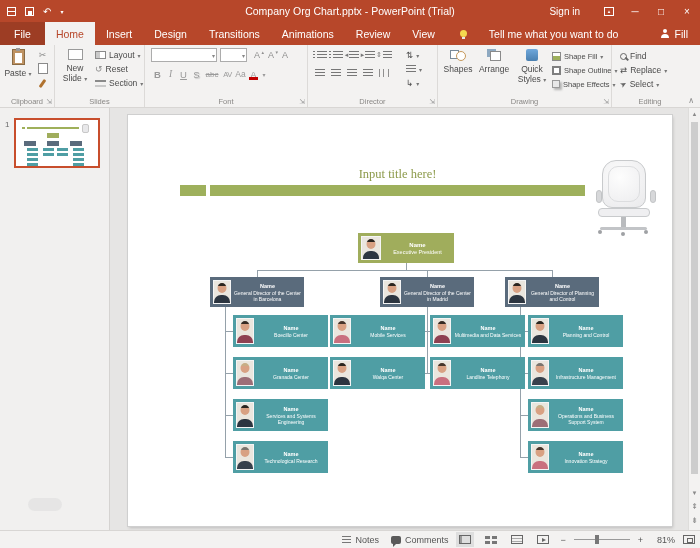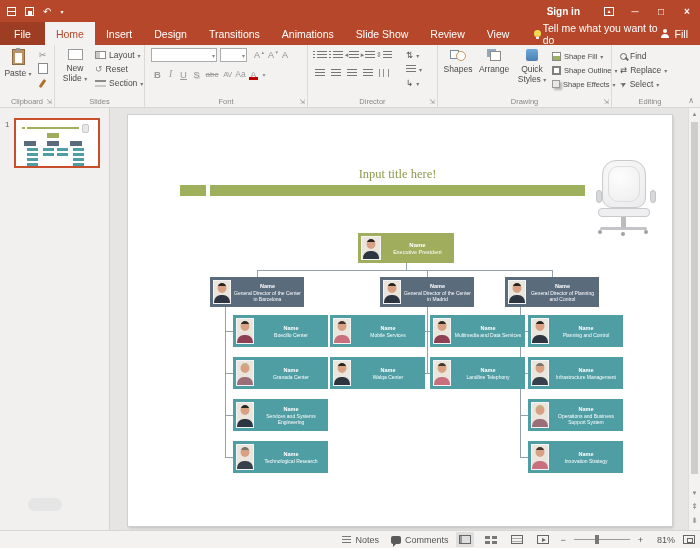--- a/index.html
+++ b/index.html
@@ -7,31 +7,31 @@
   .app{position:relative;width:700px;height:548px;overflow:hidden;font-family:"Liberation Sans",sans-serif;background:#E6E5E4;}
 
   
   .titlebar{position:absolute;left:0;top:0;right:0;height:22px;background:#B7472A;color:#fff;}
   .qat{position:absolute;left:7px;top:0;height:22px;display:flex;align-items:center;gap:9px;font-size:10px;}
   .qicon{display:inline-flex;align-items:center;justify-content:center;color:#fff;}
   .appic{width:9px;height:9px;border:1px solid #fff;background:linear-gradient(to bottom,transparent 3px,#fff 3px,#fff 4px,transparent 4px);}
   .floppy{width:9px;height:9px;border:1px solid #fff;position:relative;}
   .floppy::after{content:"";position:absolute;left:2px;bottom:0;width:4px;height:4px;background:#fff;}
   .title-text{position:absolute;left:120px;right:120px;top:0;height:22px;line-height:22px;text-align:center;font-size:10.5px;white-space:nowrap;overflow:hidden;}
-  .tb-right{position:absolute;right:0;top:0;height:22px;display:flex;align-items:center;font-weight:bold;}
+  .tb-right{position:absolute;right:0;top:0;height:22px;display:flex;align-items:center;}
   .signin{font-size:10px;margin-right:16px;}
   .winbtn{width:26px;height:22px;display:flex;align-items:center;justify-content:center;font-size:10px;color:#fff;}
   .rdo-box{width:10px;height:9px;border:1px solid #fff;display:flex;align-items:center;justify-content:center;font-size:5px;}
 
   
   .tabrow{position:absolute;left:0;top:22px;right:0;height:23px;background:#B7472A;display:flex;align-items:stretch;color:#fff;}
   .tab{display:flex;align-items:center;padding:0 11px;font-size:10.5px;white-space:nowrap;}
   .tab.file{background:rgba(0,0,0,0.14);padding:8px 14px;}
   .tab.active{background:#F3F2F1;color:#B7472A;}
-  .tellme{display:flex;align-items:center;gap:2px;margin-left:14px;font-size:10.5px;}
+  .tellme{display:flex;align-items:center;gap:22px;margin-left:14px;font-size:10.5px;}
   .bulb{width:7px;height:7px;border-radius:50%;background:#F5D94F;position:relative;}
   .bulb::after{content:"";position:absolute;left:2px;bottom:-2px;width:3px;height:2px;background:#E8E8E8;}
   .share-btn{display:flex;align-items:center;gap:5px;margin-left:auto;margin-right:12px;font-size:10.5px;}
   .person{width:9px;height:9px;position:relative;}
   .person::before{content:"";position:absolute;left:2.5px;top:0;width:4px;height:4px;border-radius:50%;background:#fff;}
   .person::after{content:"";position:absolute;left:0.5px;bottom:0;width:8px;height:4px;border-radius:4px 4px 0 0;background:#fff;}
 
   
   .ribbon{position:absolute;left:0;top:45px;right:0;height:63px;background:#F3F2F1;border-bottom:1px solid #D8D6D4;color:#4a4a4a;}
   .rgroup{position:absolute;top:0;bottom:0;border-right:1px solid #DCDAD8;}
@@ -166,39 +166,39 @@
     <div class="qat">
       <span class="qicon">
           <span class="appic"></span>
         </span>
       <span class="qicon">
           <span class="floppy"></span>
         </span>
       <span class="qicon">↶</span>
       <span class="qicon" style="font-size:6px">▾</span>
     </div>
+    <div class="title-text">Company Org Chart.pptx  -  PowerPoint (Trial)</div>
     <div class="tb-right">
       <span class="signin">Sign in</span>
       <span class="winbtn">
           <span class="rdo-box">▴</span>
         </span>
       <span class="winbtn">─</span>
       <span class="winbtn">□</span>
       <span class="winbtn">×</span>
     </div>
   </div>
 
   <div class="tabrow">
     <span class="tab file">File</span>
     <span class="tab active">Home</span>
     <span class="tab">Insert</span>
     <span class="tab">Design</span>
     <span class="tab">Transitions</span>
     <span class="tab">Animations</span>
-    <span class="tab">Slide Show</span>
     <span class="tab">Review</span>
     <span class="tab">View</span>
     <span class="tellme">
       <span class="bulb"></span>
       <span>Tell me what you want to do</span>
     </span>
     <span class="share-btn">
       <span class="person"></span>
       <span>Fill</span>
     </span>

